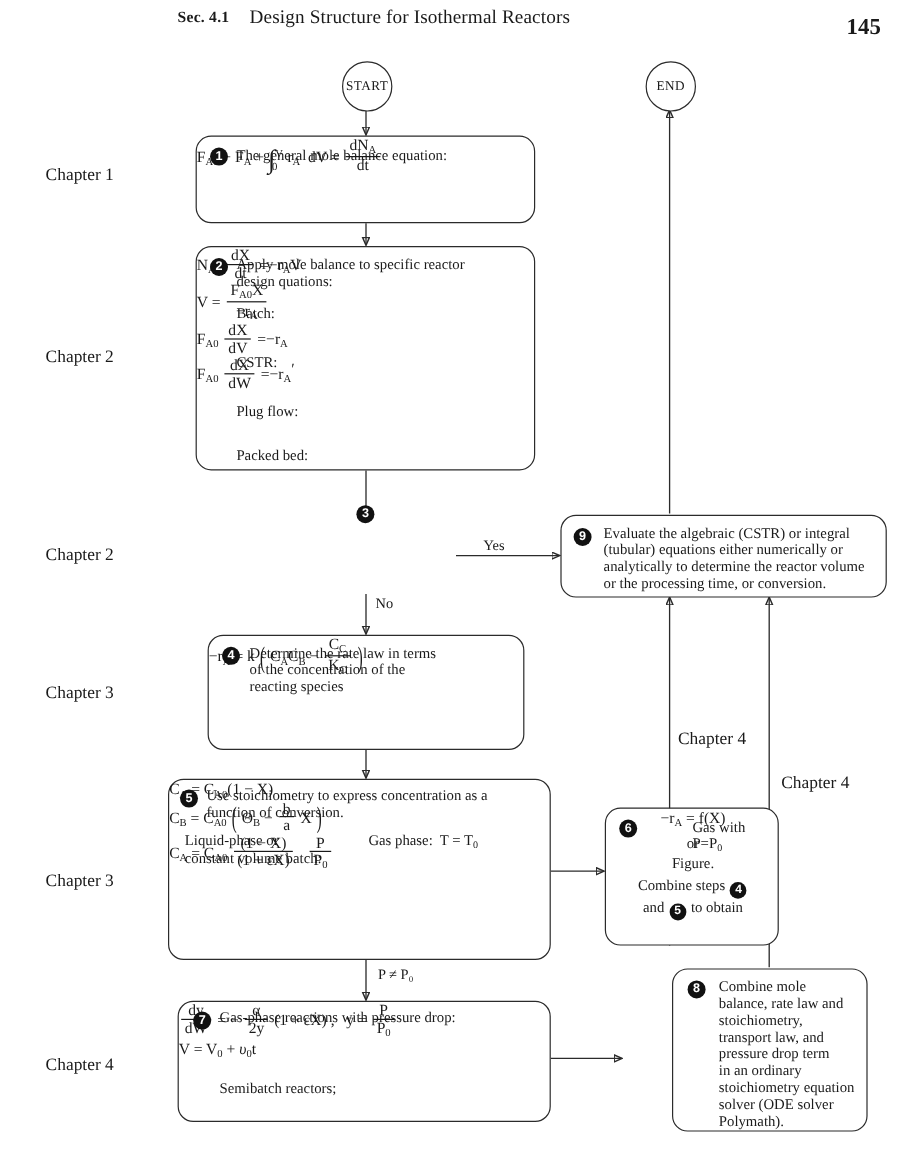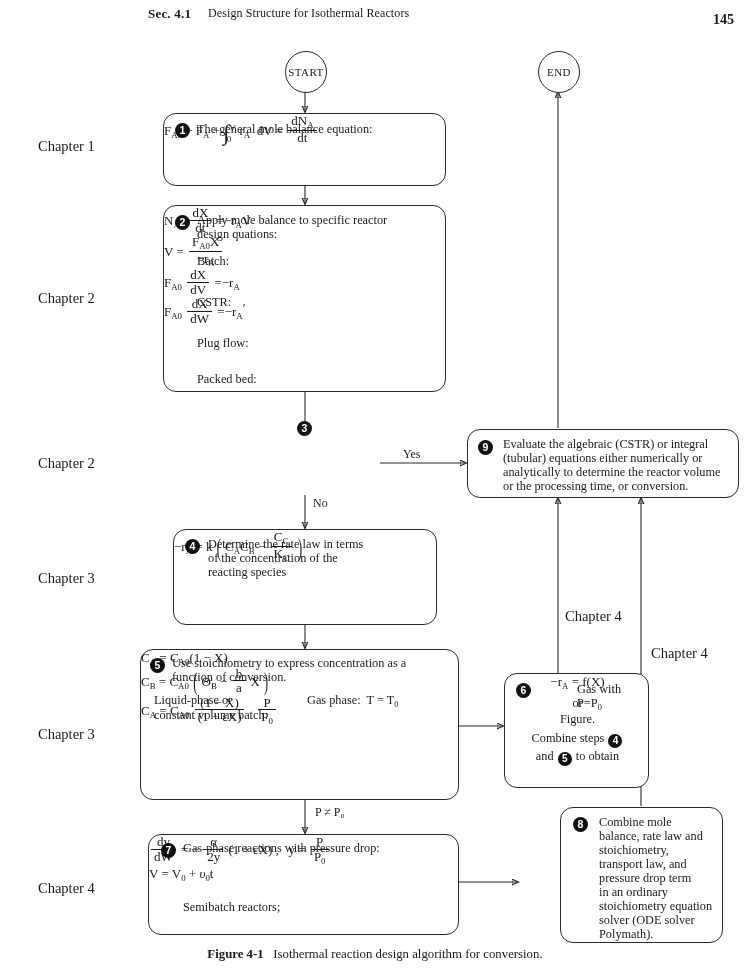--- a/index.html
+++ b/index.html
@@ -8,22 +8,22 @@
     width:750px;height:972px;position:relative;overflow:hidden;
     font-family:"Liberation Serif", serif;
     color:#1a1a1a;
     -webkit-font-smoothing:antialiased;
   }
   .page{position:absolute;inset:0;}
 
   
   .runhead{position:absolute;top:6px;left:0;width:750px;height:22px;}
   .runhead .sec{position:absolute;left:148px;top:0;font-size:13px;font-weight:bold;letter-spacing:.2px;}
-  .runhead .ttl{position:absolute;left:208px;top:0;font-size:12px;letter-spacing:.1px;font-family:Liberation Serif, serif;}
-  .runhead .pg{position:absolute;right:16px;top:6px;font-size:14px;font-weight:bold;}
+  .runhead .ttl{position:absolute;left:208px;top:0;font-size:16px;letter-spacing:.1px;font-family:Liberation Serif, serif;}
+  .runhead .pg{position:absolute;right:16px;top:6px;font-size:19px;font-weight:bold;}
 
   
   svg.wires{position:absolute;left:0;top:0;width:750px;height:972px;pointer-events:none;}
   svg.wires line,svg.wires path,svg.wires polyline{stroke:#2b2b2b;stroke-width:1.1;fill:none;}
 
   
   .term{
     position:absolute;border:1.2px solid #2b2b2b;border-radius:50%;
     display:flex;align-items:center;justify-content:center;
     font-size:11px;letter-spacing:.4px;background:#fff;
@@ -294,18 +294,14 @@
   <div class="box" style="left:467px;top:429px;width:272px;height:69px;">
     <div class="inner">
       <div class="bullet" style="left:10px;top:10px;">9</div>
       <div class="t" style="left:35px;top:7px;">Evaluate the algebraic (CSTR) or integral</div>
       <div class="t" style="left:35px;top:21px;">(tubular) equations either numerically or</div>
       <div class="t" style="left:35px;top:35px;">analytically to determine the reactor volume</div>
       <div class="t" style="left:35px;top:49px;">or the processing time, or conversion.</div>
     </div>
   </div>
 
-  <div class="caption" style="top:947px;">
-    <b>Figure 4-1</b>
-    &nbsp;&nbsp;<span>Isothermal reaction design algorithm for conversion.</span>
-  </div>
 
 </div>
 
 </body></html>

